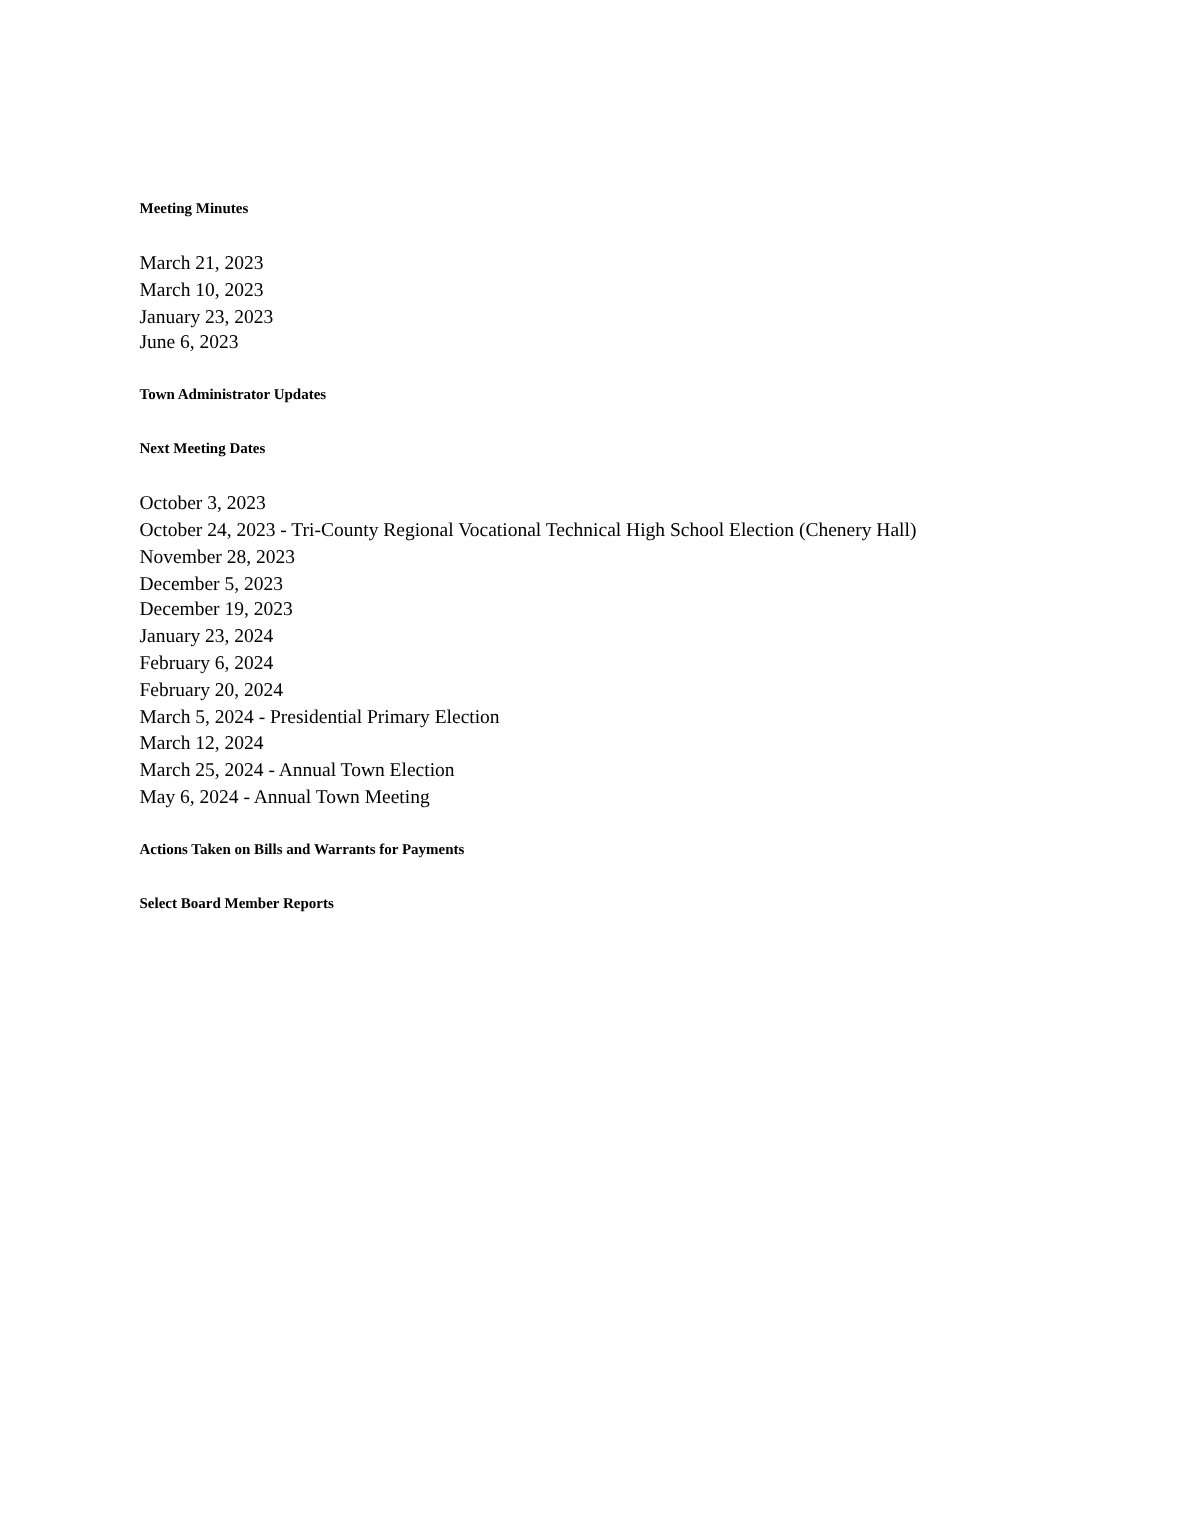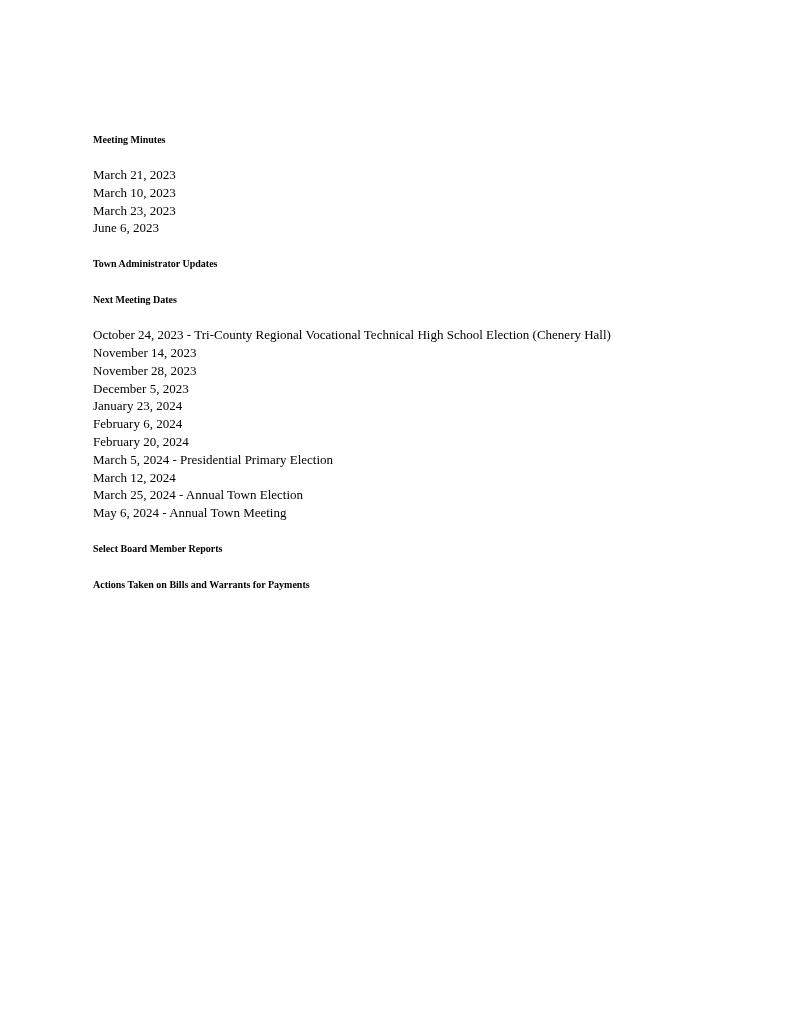--- a/index.html
+++ b/index.html
@@ -16,50 +16,51 @@
 </style>
 </head>
 <body>
 
 <div class="page">
   <div>
     <p class="heading">Meeting Minutes</p>
     <div class="lines">
       <p class="line">March 21, 2023</p>
       <p class="line">March 10, 2023</p>
-      <p class="line">March 23, 2023</p>
+      <p class="line">January 23, 2023</p>
       <p class="line">June 6, 2023</p>
     </div>
   </div>
 
   <div>
     <p class="heading">Town Administrator Updates</p>
     <div class="gap"></div>
   </div>
 
   <div>
     <p class="heading">Next Meeting Dates</p>
     <div class="lines">
+      <p class="line">October 3, 2023</p>
       <p class="line">October 24, 2023 - Tri-County Regional Vocational Technical High School Election (Chenery Hall)</p>
-      <p class="line">November 14, 2023</p>
       <p class="line">November 28, 2023</p>
       <p class="line">December 5, 2023</p>
+      <p class="line">December 19, 2023</p>
       <p class="line">January 23, 2024</p>
       <p class="line">February 6, 2024</p>
       <p class="line">February 20, 2024</p>
       <p class="line">March 5, 2024 - Presidential Primary Election</p>
       <p class="line">March 12, 2024</p>
       <p class="line">March 25, 2024 - Annual Town Election</p>
       <p class="line">May 6, 2024 - Annual Town Meeting</p>
     </div>
   </div>
 
   <div>
-    <p class="heading">Select Board Member Reports</p>
+    <p class="heading">Actions Taken on Bills and Warrants for Payments</p>
     <div class="gap"></div>
   </div>
 
   <div>
-    <p class="heading">Actions Taken on Bills and Warrants for Payments</p>
+    <p class="heading">Select Board Member Reports</p>
     <div class="gap"></div>
   </div>
 
 </div>
 
 </body></html>

